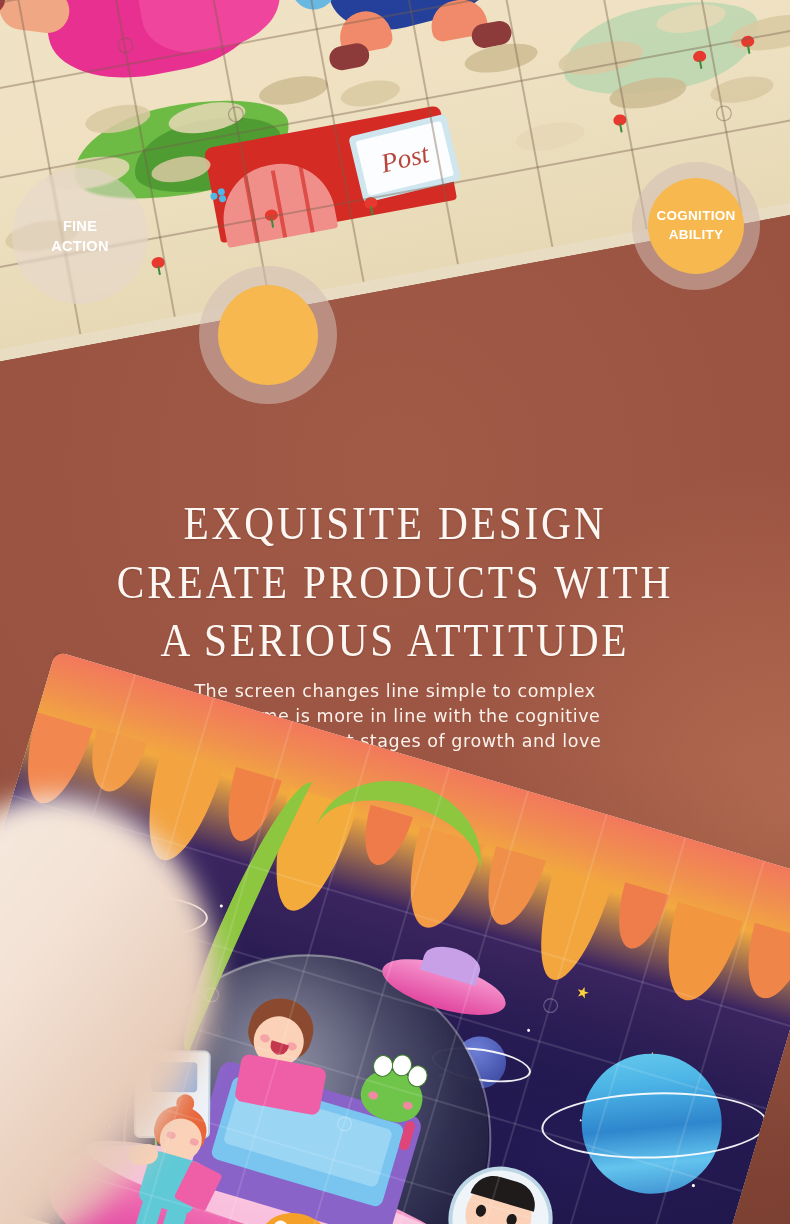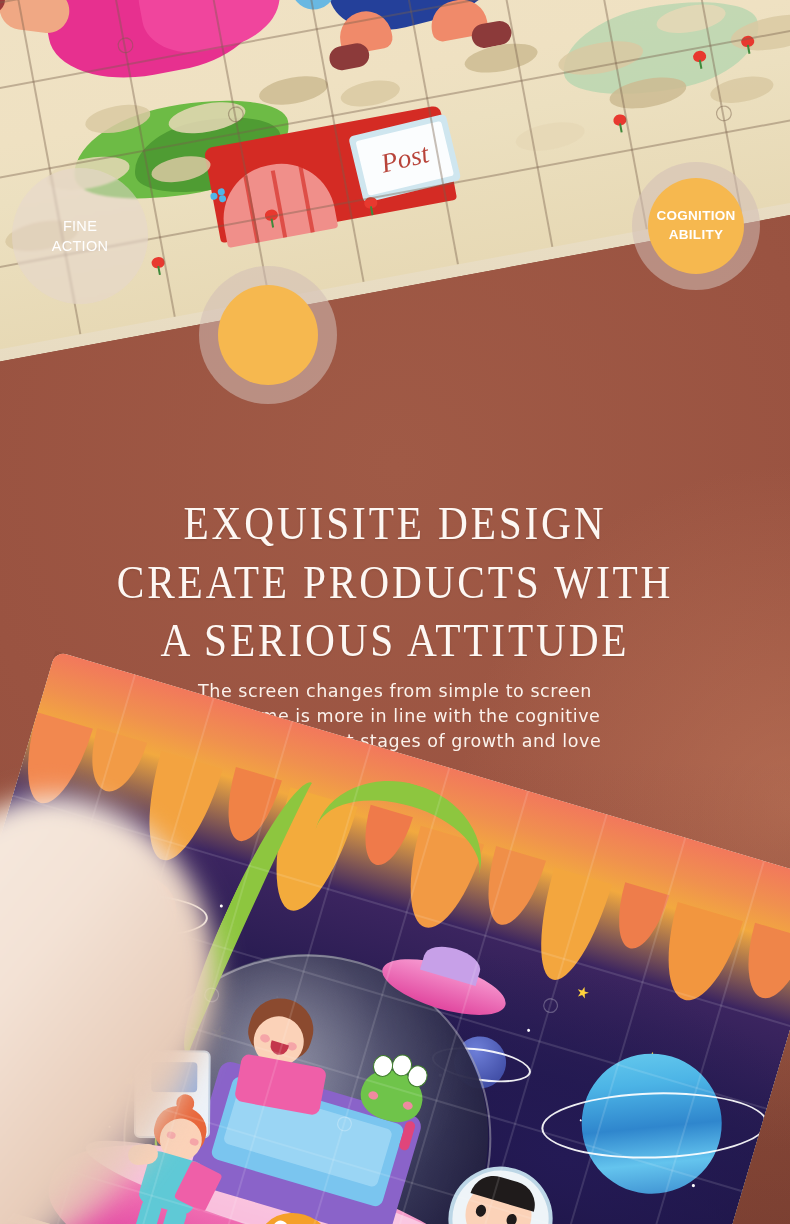--- a/index.html
+++ b/index.html
@@ -134,21 +134,21 @@
     background:rgba(231,214,208,.52);
     backdrop-filter:blur(1px);
   }
   .circle.ringed{background:rgba(210,190,182,.55);}
   .circle .core{
     position:absolute;border-radius:50%;
     background:#f6b84f;
   }
   .circle .txt{position:relative;z-index:3;}
 
-  #c-fine{left:12px;top:168px;width:136px;height:136px;font-size:14.5px;font-weight:400;}
+  #c-fine{left:12px;top:168px;width:136px;height:136px;font-size:14.5px;font-weight:700;}
   #c-conc{left:199px;top:266px;width:138px;height:138px;font-size:13.5px;font-weight:700;}
   #c-conc .core{left:19px;top:19px;width:100px;height:100px;}
   #c-auto{left:453px;top:278px;width:136px;height:136px;font-size:14px;font-weight:700;}
   #c-cog{left:632px;top:162px;width:128px;height:128px;font-size:13.5px;font-weight:700;}
   #c-cog .core{left:16px;top:16px;width:96px;height:96px;}
 
   
   #headline{
     position:absolute;left:0;right:0;top:494px;text-align:center;
     color:#fdf7f3;
@@ -282,21 +282,21 @@
     </span>
   </div>
 
   <div id="headline">
     <span class="hl">EXQUISITE DESIGN</span>
     <span class="hl">CREATE PRODUCTS WITH</span>
     <span class="hl">A SERIOUS ATTITUDE</span>
   </div>
 
   <div id="subcopy">
-    <span class="sl">The screen changes from simple to screen</span>
+    <span class="sl">The screen changes line simple to complex</span>
     <span class="sl">The theme is more in line with the cognitive</span>
     <span class="sl">needs of different stages of growth and love</span>
   </div>
 
   <div id="bottom-puzzle" class="board">
     <div class="bp-edge"></div>
     <div class="bp-face">
 
       <div class="drip" style="left:0;top:64px;width:58px;height:86px;background:#f2884f;"></div>
       <div class="drip" style="left:62px;top:62px;width:52px;height:58px;background:#f29b46;"></div>

